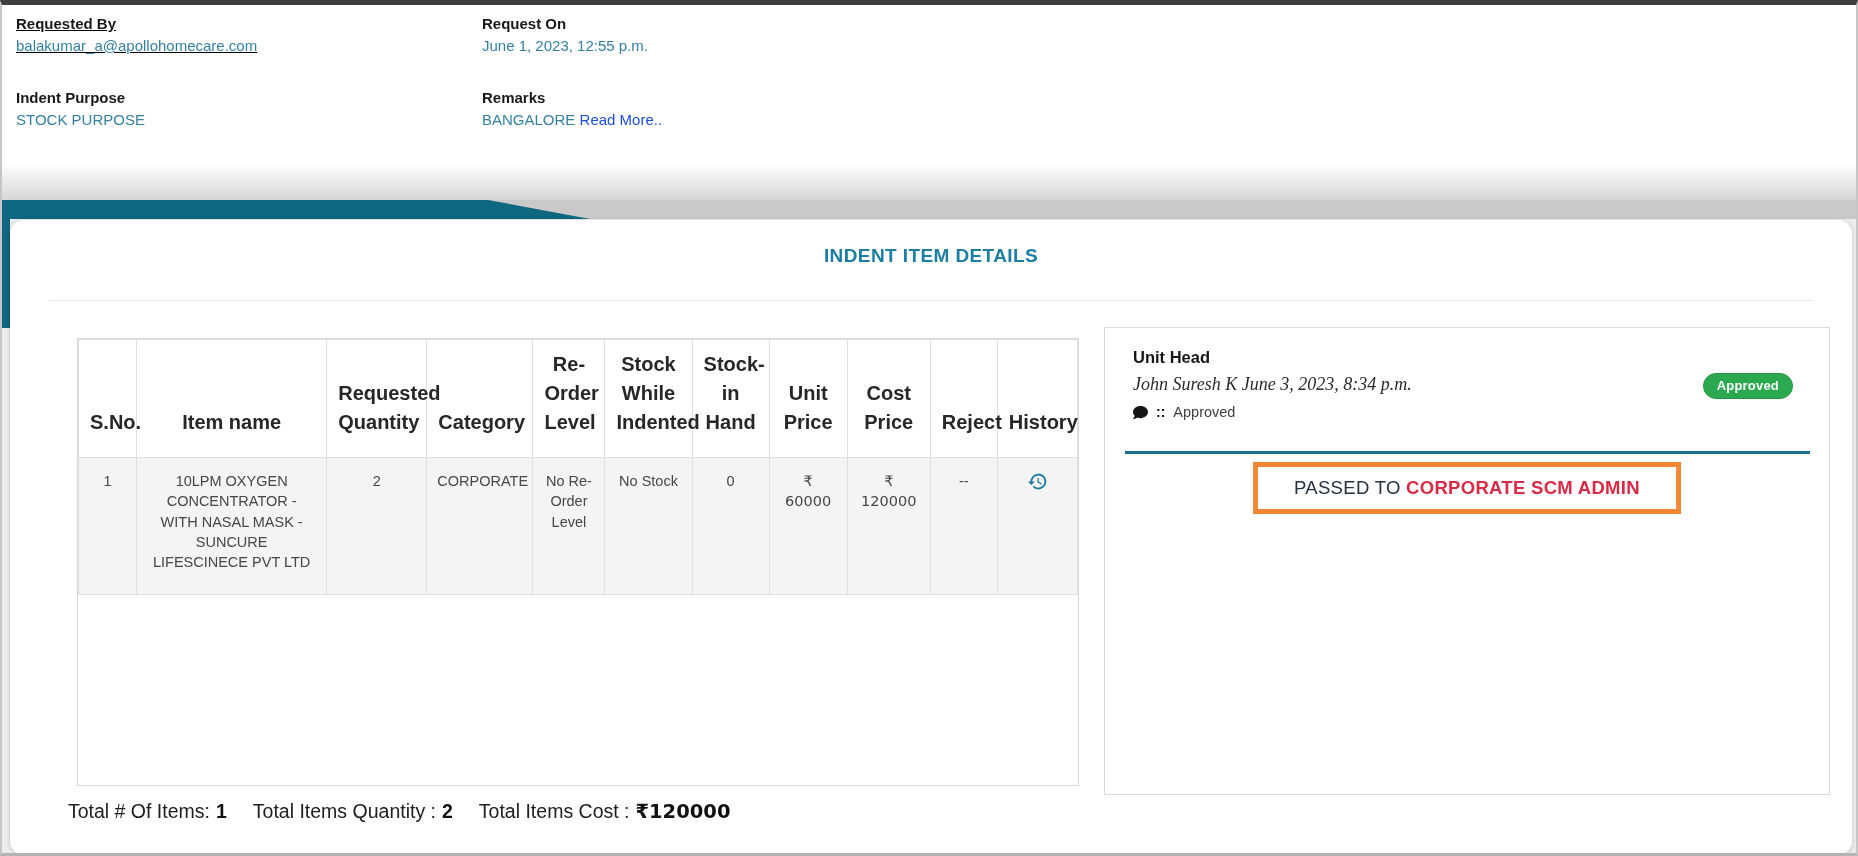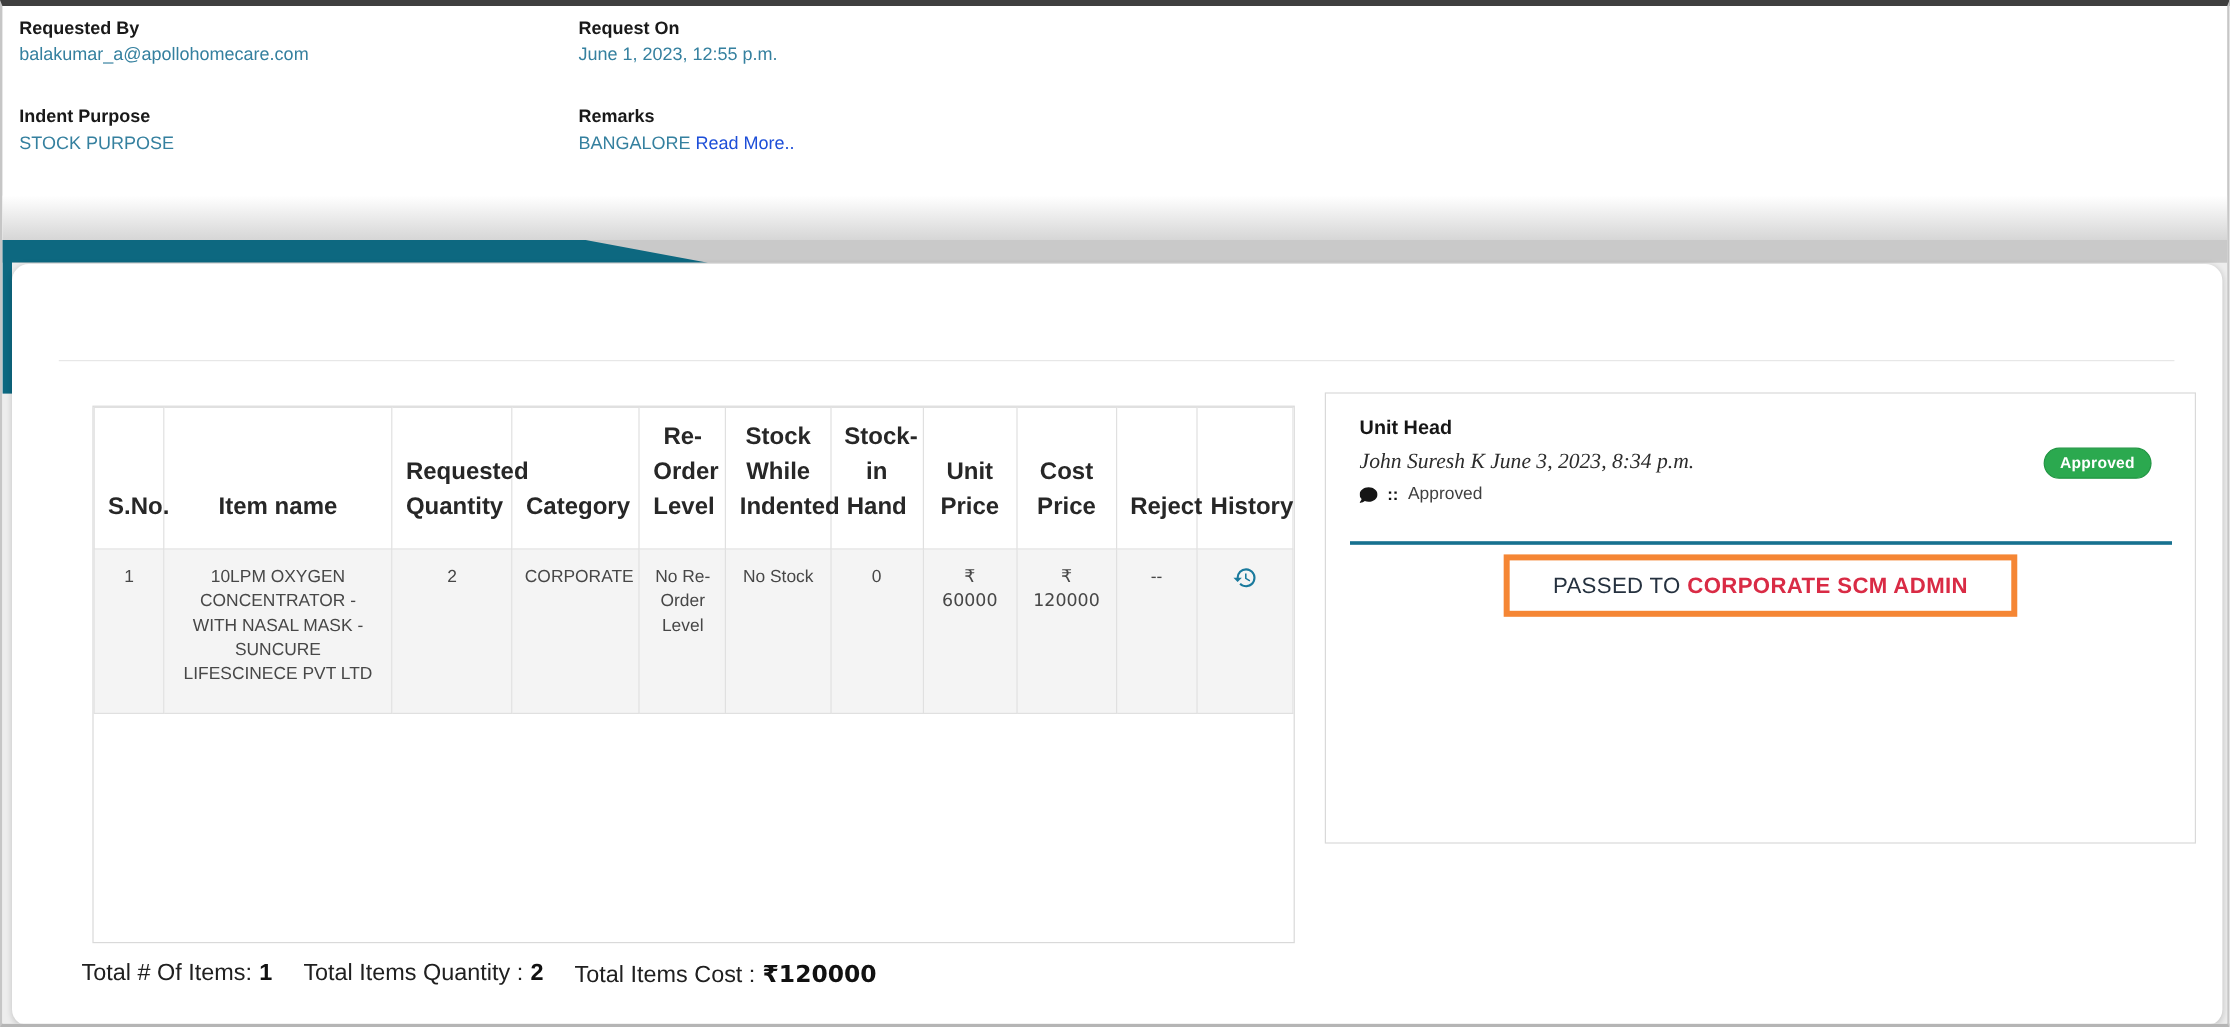--- a/index.html
+++ b/index.html
@@ -47,21 +47,21 @@
   td.cell-reject { color:#6b6b6b; }
   .money { font-family:"DejaVu Sans","Liberation Sans",sans-serif; }
   .money .cur { display:block; }
   .history-btn { display:inline-block; cursor:pointer; line-height:0; }
   
   .totals { position:absolute; left:58px; top:580px; display:flex; gap:26px;
     font-size:19.5px; color:#202020; }
   .totals b { font-weight:700; margin-left:6px; color:#111; }
   .totals .money-b { font-family:"DejaVu Sans","Liberation Sans",sans-serif; }
   
-  .panel { position:absolute; left:1102px; top:322px; width:726px; height:376px;
+  .panel { position:absolute; left:1102px; top:322px; width:726px; height:468px;
     background:#fff; border:1px solid #d9d9d9; }
   .panel-role { position:absolute; left:28px; top:20px; font-size:16.5px; font-weight:700; color:#161616; }
   .panel-meta { position:absolute; left:28px; top:46px; font-family:"Liberation Serif",serif;
     font-style:italic; font-size:18px; color:#2c2c2c; }
   .badge { position:absolute; right:36px; top:45px; background:#2ba94f; color:#fff;
     font-size:13px; font-weight:700; letter-spacing:.2px; padding:4px 13px 5px;
     border-radius:13px; border:1px solid #219543; }
   .comment-row { position:absolute; left:28px; top:76px; display:flex; align-items:center; gap:8px; }
   .comment-sep { font-size:14px; font-weight:800; color:#111; }
   .comment-text { font-size:14.5px; color:#3f3f3f; }
@@ -70,21 +70,21 @@
     border:5px solid #f58634; background:#fff; padding:10px 36px; white-space:nowrap;
     font-size:18.5px; letter-spacing:.3px; }
   .alert-prefix { color:#25313f; }
   .alert-target { color:#d92b45; font-weight:700; }
 </style>
 </head>
 <body>
 
 <div class="screen">
 
-  <div class="fld" style="left:14px; top:10px;">
+  <div class="fld" style="left:14px; top:10px;text-decoration:underline;">
     <div class="fld-label">Requested By</div>
     <div class="fld-value">balakumar_a@apollohomecare.com</div>
   </div>
 
   <div class="fld" style="left:480px; top:10px;">
     <div class="fld-label">Request On</div>
     <div class="fld-value">June 1, 2023, 12:55 p.m.</div>
   </div>
 
 
@@ -98,20 +98,21 @@
     <div class="fld-value"><span>BANGALORE</span> <span class="fld-readmore">Read More..</span></div>
   </div>
 
   <div class="lower-bg"></div>
   <div class="band-gradient"></div>
   <div class="band-gray"></div>
   <div class="band-teal"></div>
   <div class="left-strip"></div>
 
   <div class="card">
+    <div class="card-title">INDENT ITEM DETAILS</div>
     <div class="card-divider"></div>
 
     <div class="table-box">
       <table class="items">
         <colgroup>
           <col style="width:58px">
             <col style="width:190px">
             <col style="width:100px">
             <col style="width:106px">
           <col style="width:72px">

